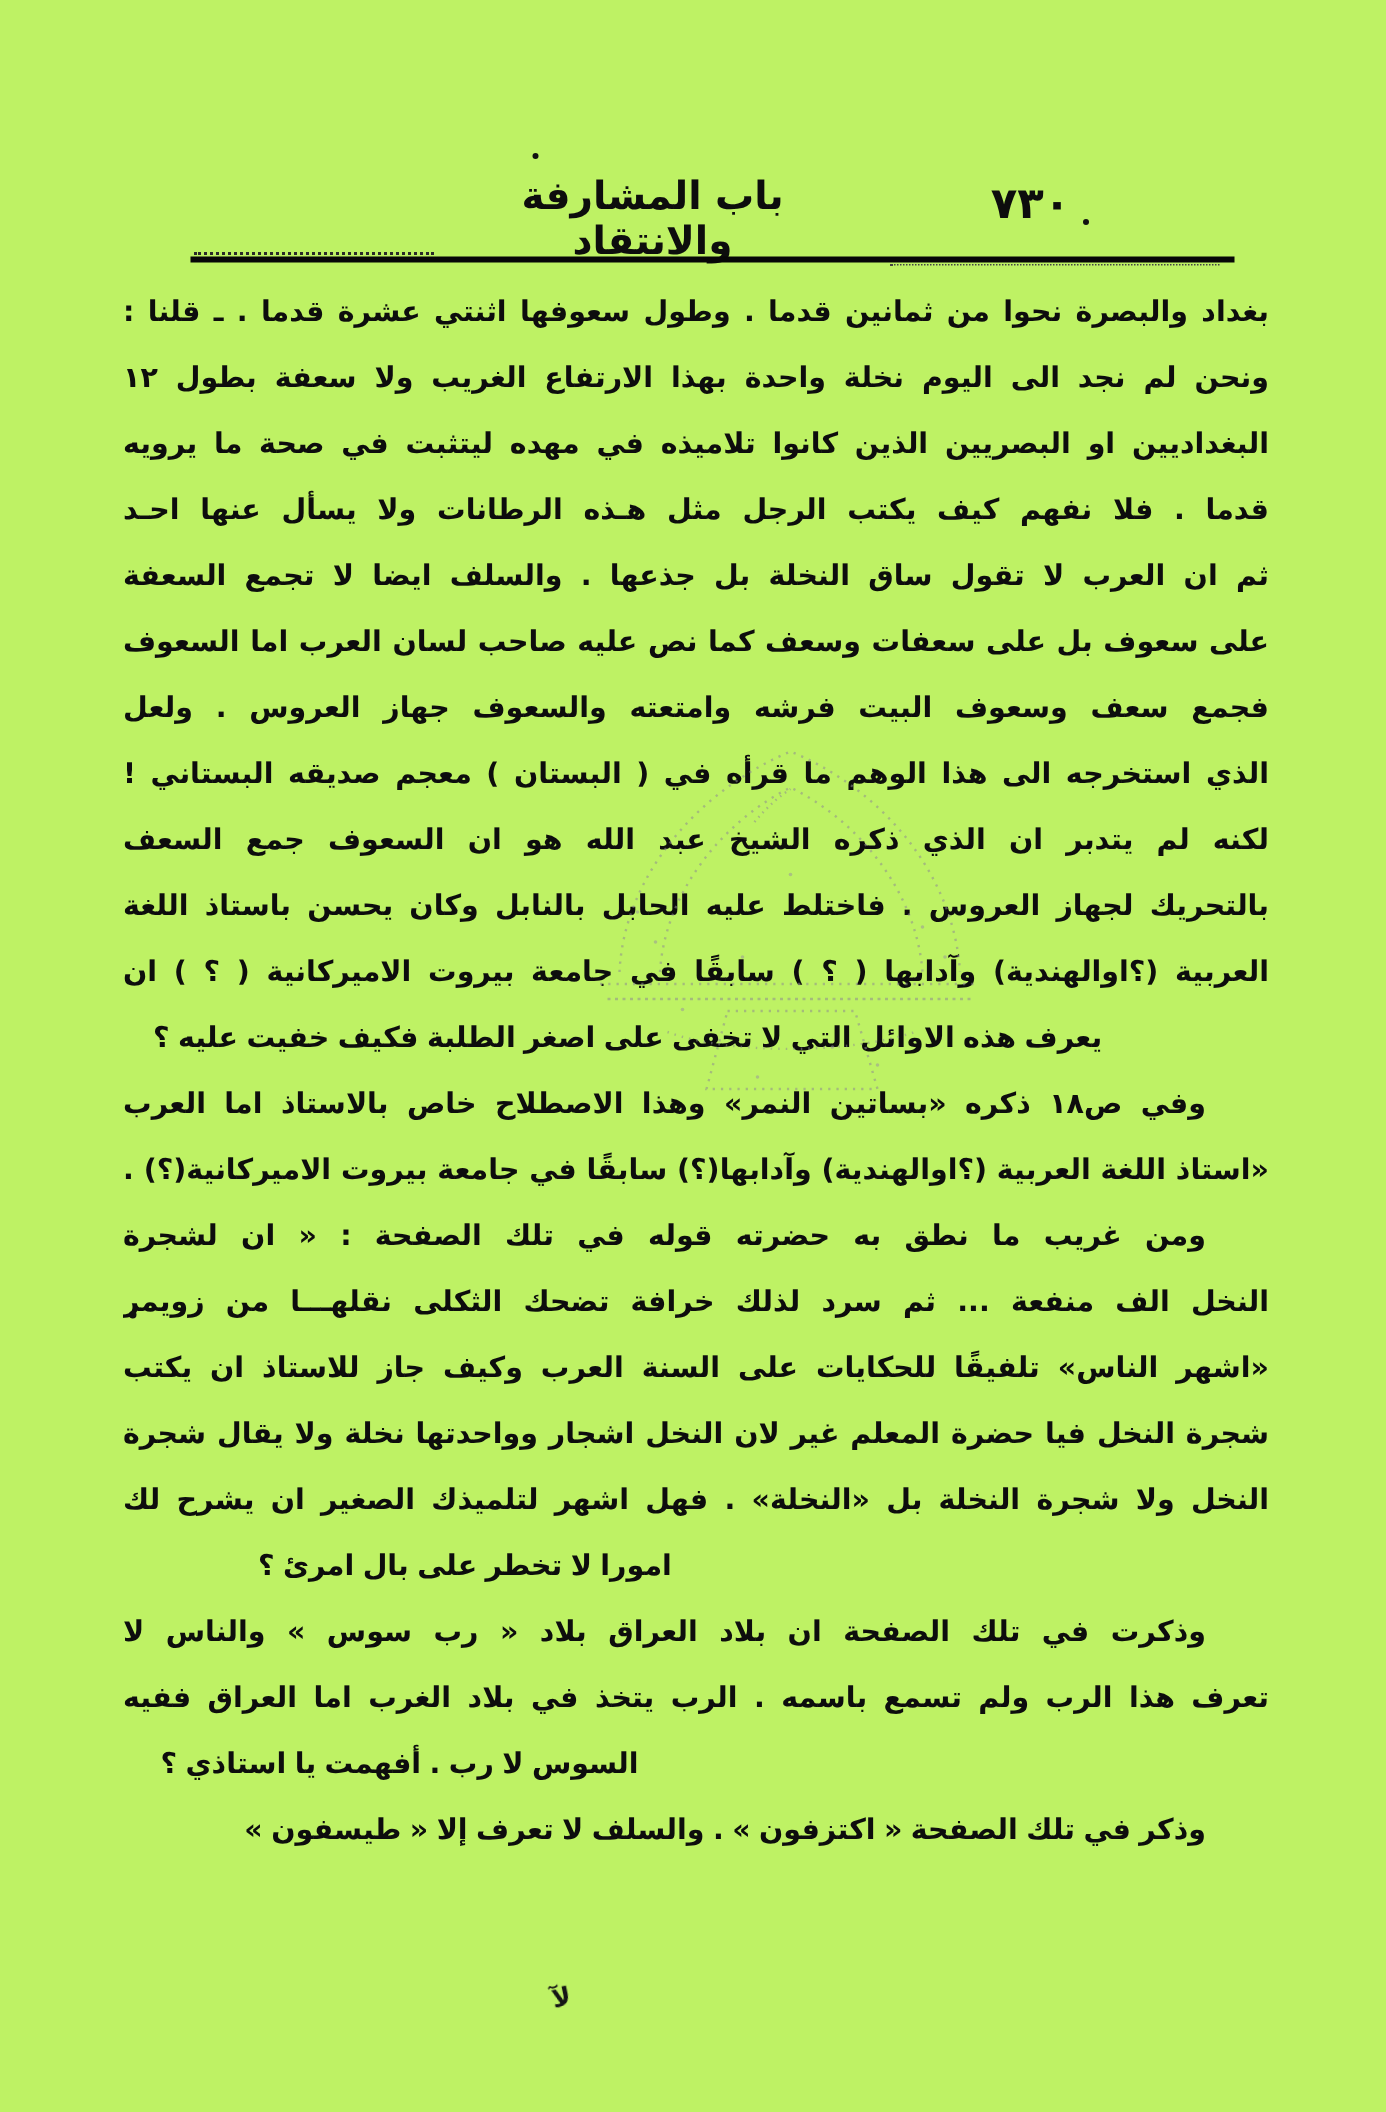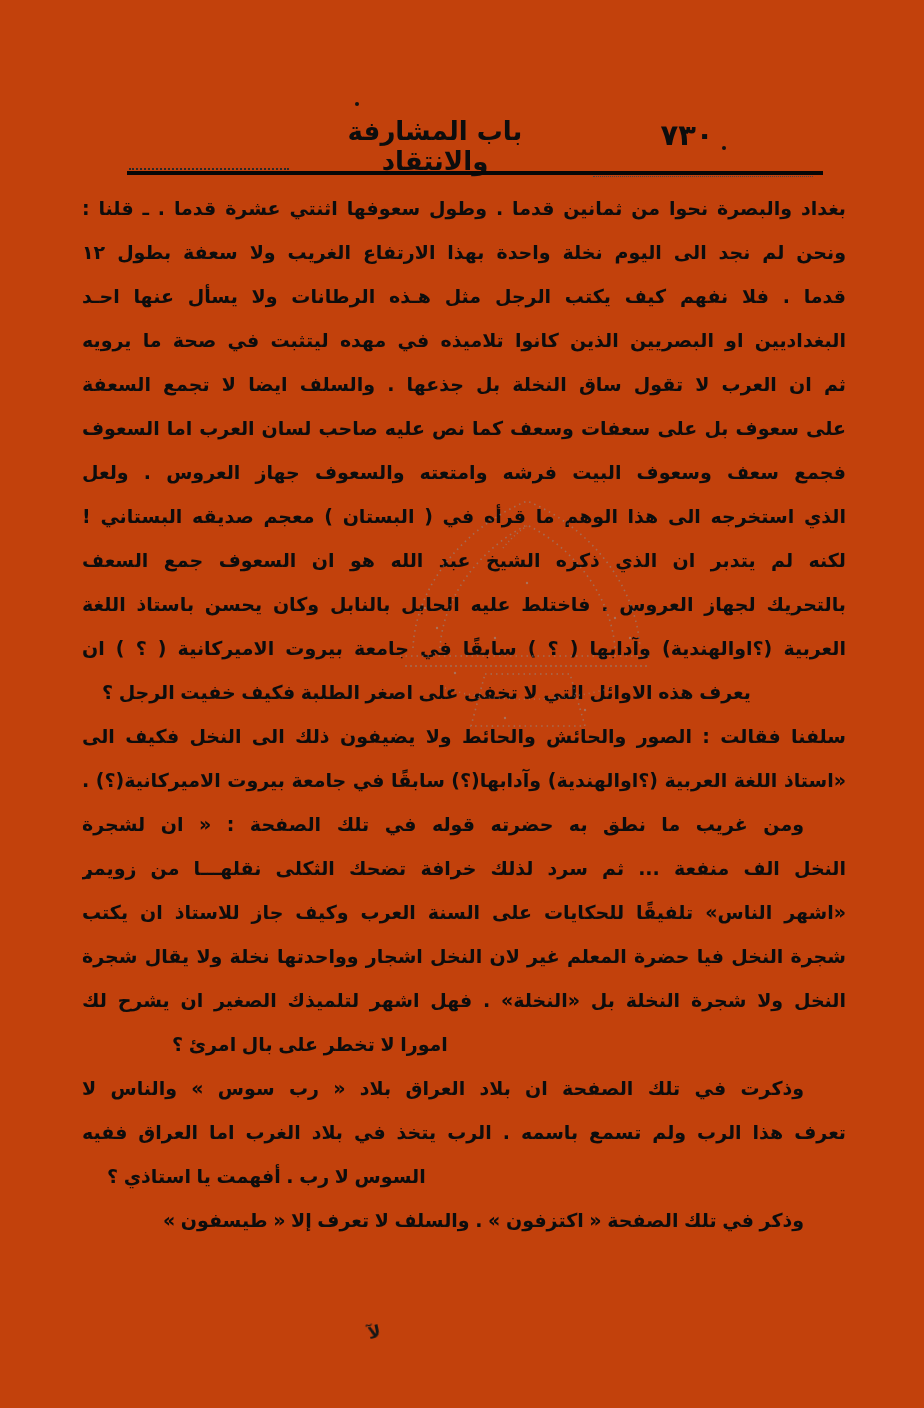--- a/index.html
+++ b/index.html
@@ -1,19 +1,19 @@
 <!DOCTYPE html>
 <html lang="ar"><head>
 <meta charset="utf-8">
 <style>
   html,body{margin:0;padding:0;background:#ffffff;}
   .scan-page{
     position:relative;
     width:924px;height:1408px;
-    background:#c2410c;
+    background:#bef264;
     overflow:hidden;
     font-family:"DejaVu Sans", sans-serif;
     color:#0d0d0d;
   }
   
   .head-title{
     position:absolute;top:116px;left:295px;width:280px;
     direction:rtl;text-align:center;
     font-size:26px;font-weight:bold;
     letter-spacing:0;
@@ -78,33 +78,33 @@
   <div class="head-title">باب المشارفة والانتقاد</div>
 
   <div class="folio">٧٣٠</div>
 
   <div class="head-rule"></div>
 
   <main class="text-block">
       <div>
         <div class="line justify">بغداد والبصرة نحوا من ثمانين قدما . وطول سعوفها اثنتي عشرة قدما . ـ قلنا :</div>
         <div class="line justify">ونحن لم نجد الى اليوم نخلة واحدة بهذا الارتفاع الغريب ولا سعفة بطول ١٢</div>
+        <div class="line justify">البغداديين او البصريين الذين كانوا تلاميذه في مهده ليتثبت في صحة ما يرويه</div>
         <div class="line justify">قدما . فلا نفهم كيف يكتب الرجل مثل هـذه الرطانات ولا يسأل عنها احـد</div>
-        <div class="line justify">البغداديين او البصريين الذين كانوا تلاميذه في مهده ليتثبت في صحة ما يرويه</div>
         <div class="line justify">ثم ان العرب لا تقول ساق النخلة بل جذعها . والسلف ايضا لا تجمع السعفة</div>
         <div class="line justify">على سعوف بل على سعفات وسعف كما نص عليه صاحب لسان العرب اما السعوف</div>
         <div class="line justify">فجمع سعف وسعوف البيت فرشه وامتعته والسعوف جهاز العروس . ولعل</div>
         <div class="line justify">الذي استخرجه الى هذا الوهم ما قرأه في ( البستان ) معجم صديقه البستاني !</div>
         <div class="line justify">لكنه لم يتدبر ان الذي ذكره الشيخ عبد الله هو ان السعوف جمع السعف</div>
         <div class="line justify">بالتحريك لجهاز العروس . فاختلط عليه الحابل بالنابل وكان يحسن باستاذ اللغة</div>
         <div class="line justify">العربية (؟اوالهندية) وآدابها ( ؟ ) سابقًا في جامعة بيروت الاميركانية ( ؟ ) ان</div>
-        <div class="line left" style="padding-left: 20px;">يعرف هذه الاوائل التي لا تخفى على اصغر الطلبة فكيف خفيت الرجل ؟</div>
+        <div class="line left" style="padding-left: 20px;">يعرف هذه الاوائل التي لا تخفى على اصغر الطلبة فكيف خفيت عليه ؟</div>
       </div>
       <div>
-        <div class="line justify">سلفنا فقالت : الصور والحائش والحائط ولا يضيفون ذلك الى النخل فكيف الى</div>
+        <div class="line justify indent">وفي ص١٨ ذكره «بساتين النمر» وهذا الاصطلاح خاص بالاستاذ اما العرب</div>
         <div class="line justify">«استاذ اللغة العربية (؟اوالهندية) وآدابها(؟) سابقًا في جامعة بيروت الاميركانية(؟) .</div>
       </div>
       <div>
         <div class="line justify indent">ومن غريب ما نطق به حضرته قوله في تلك الصفحة : « ان لشجرة</div>
         <div class="line justify">النخل الف منفعة ... ثم سرد لذلك خرافة تضحك الثكلى نقلهـــا من زويمر</div>
         <div class="line justify">«اشهر الناس» تلفيقًا للحكايات على السنة العرب وكيف جاز للاستاذ ان يكتب</div>
         <div class="line justify">شجرة النخل فيا حضرة المعلم غير لان النخل اشجار وواحدتها نخلة ولا يقال شجرة</div>
         <div class="line justify">النخل ولا شجرة النخلة بل «النخلة» . فهل اشهر لتلميذك الصغير ان يشرح لك</div>
         <div class="line left" style="padding-left: 90px;">امورا لا تخطر على بال امرئ ؟</div>
       </div>

